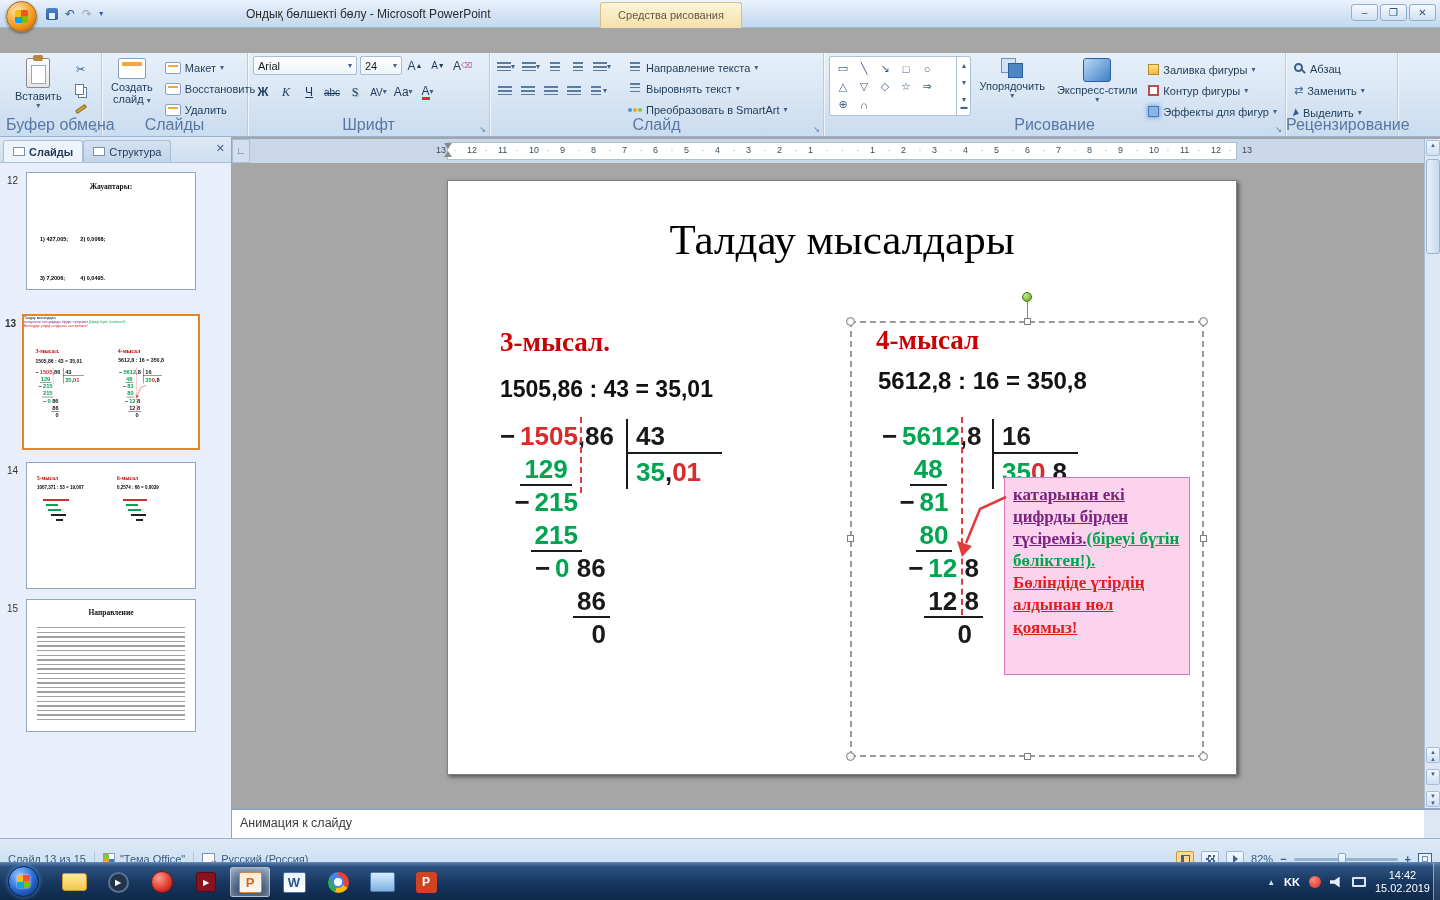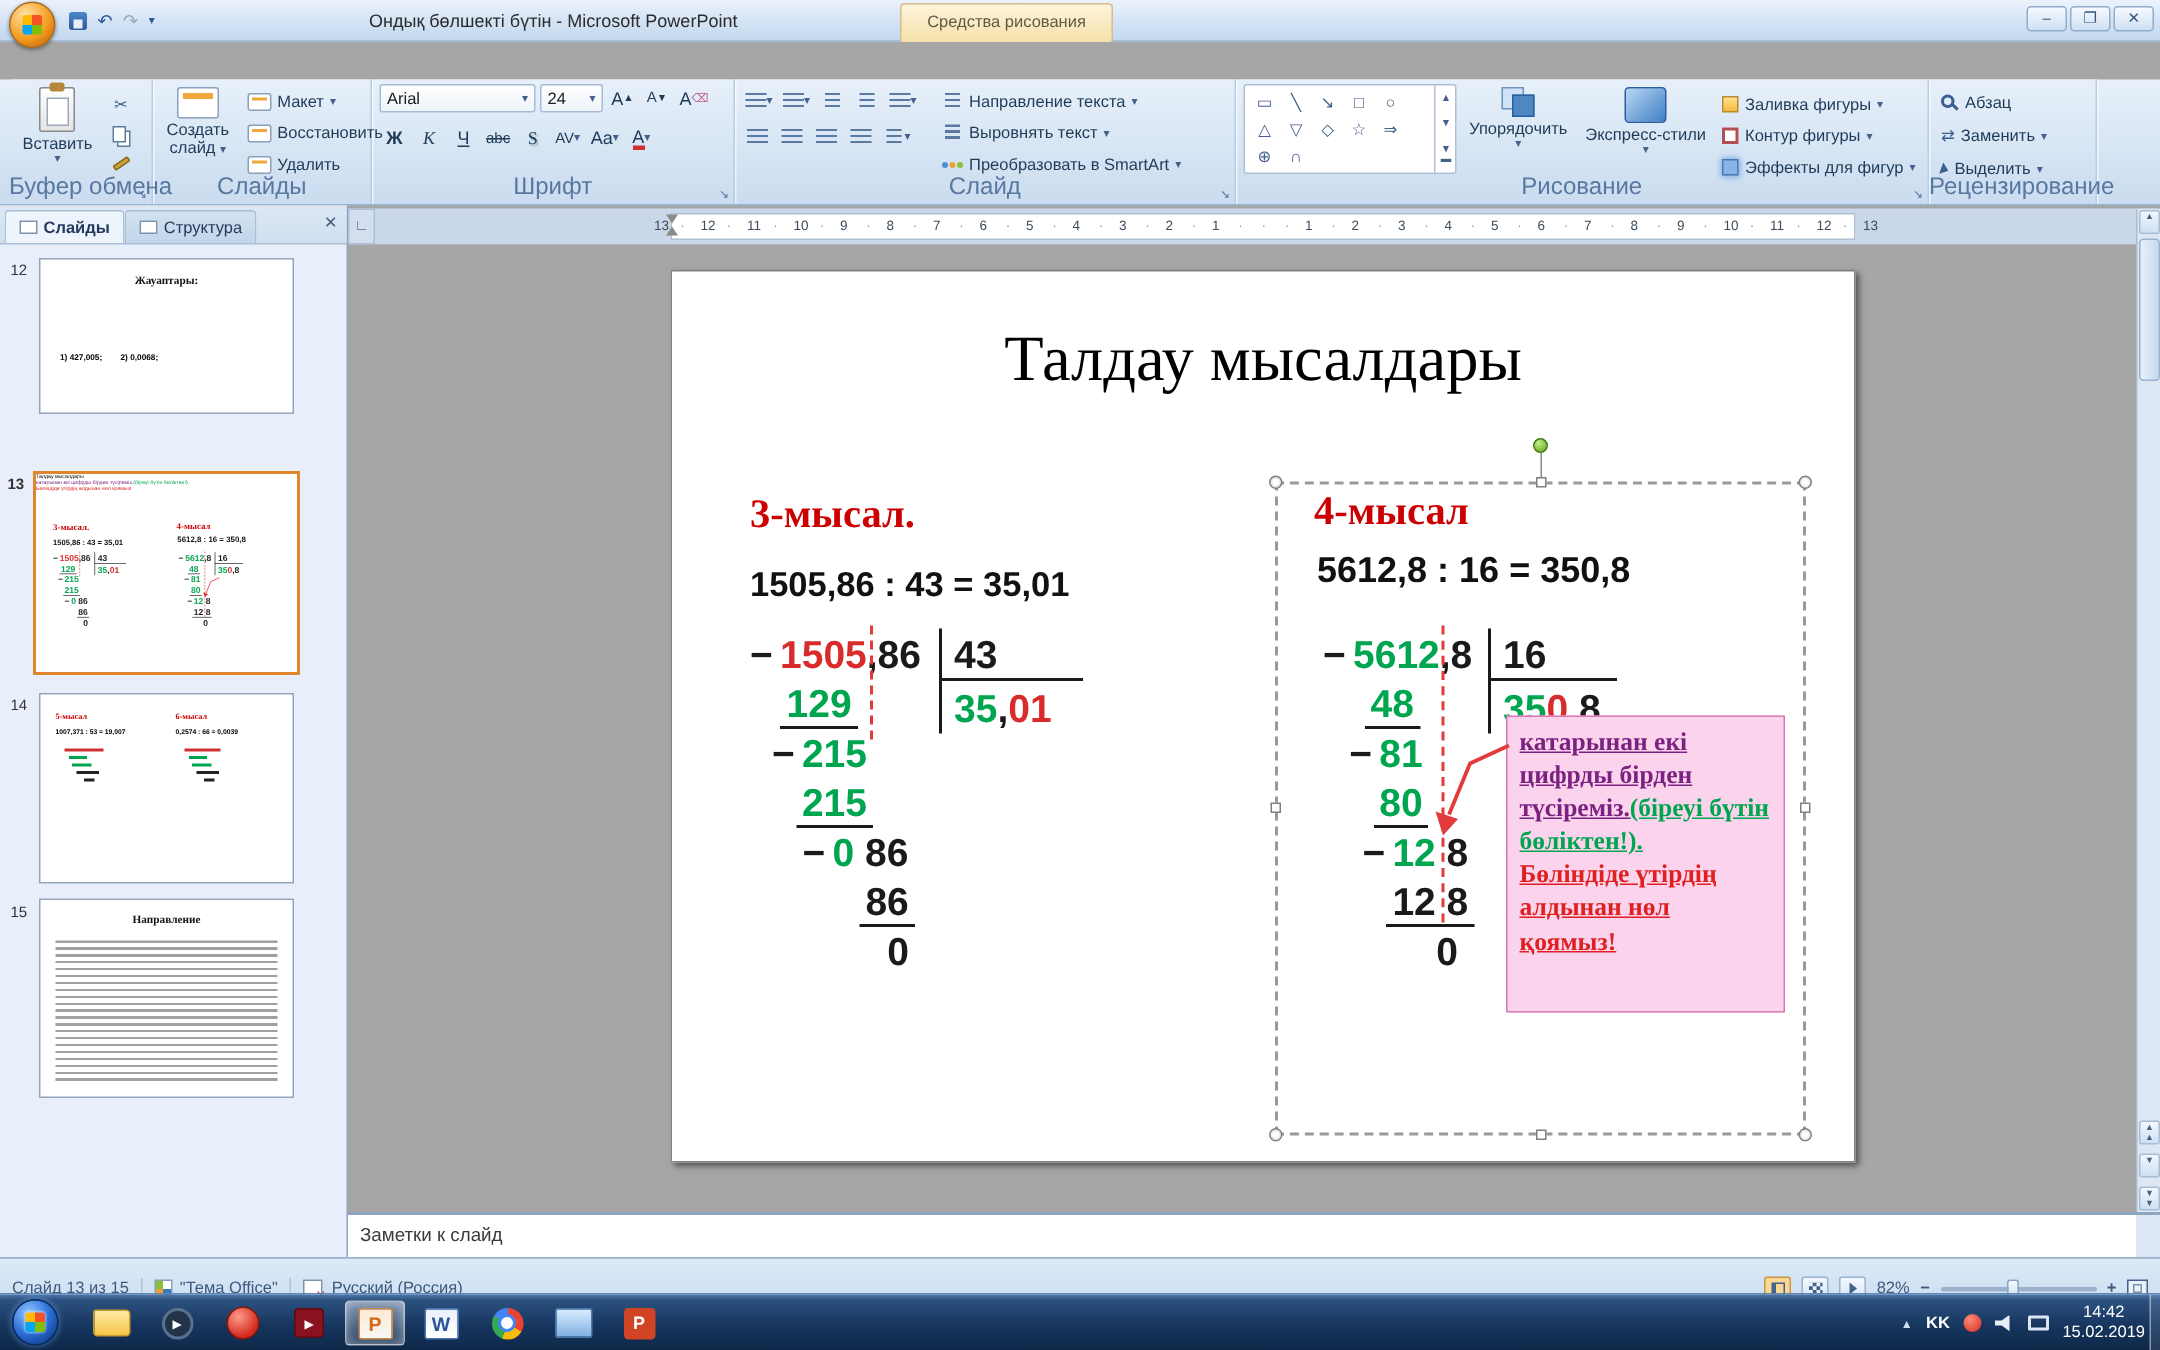--- a/index.html
+++ b/index.html
@@ -182,21 +182,21 @@
   <div class="abs" id="titlebar">
     <div class="abs" id="orb">
         <i></i>
       </div>
     <div class="qat">
       <span class="disk"></span>
       <span class="qbtn">↶</span>
       <span class="qbtn gray">↷</span>
       <span class="qbtn" style="font-size:8px">▾</span>
     </div>
-    <div id="wtitle">Ондық бөлшекті бүтін - Microsoft PowerPoint</div>
+    <div id="wtitle">Ондық бөлшекті бөлу - Microsoft PowerPoint</div>
     <div id="ctxhdr">Средства рисования</div>
     <div class="winbtns">
       <div class="wbtn">–</div>
       <div class="wbtn">❐</div>
       <div class="wbtn">✕</div>
     </div>
   </div>
 
 
   <div class="abs" id="ribbon">
@@ -427,21 +427,21 @@
           <span>Слайды</span>
         </div>
       <div class="sb-tab">
           <span class="sb-ico"></span>
           <span>Структура</span>
         </div>
       <div class="sb-close">✕</div>
     </div>
 
     <div class="thumb-num" style="left:7px;top:38px">12</div>
-    <div class="thumb" style="left:26px;top:35px;width:170px;height:104px">
+    <div class="thumb" style="left:26px;top:35px;width:170px;height:118px">
       <div class="mini-title" style="top:9px;font-size:7.5px">Жауаптары:</div>
       <div class="pre" style="position:absolute;left:13px;top:34px;font-size:5.5px;font-weight:bold;line-height:13px">
         <div>1) 427,005;        2) 0,0068;</div>
         <div>3) 7,2006;          4) 0,0495.</div>
         
       </div>
     </div>
 
     <div class="thumb-num" style="left:5px;top:181px;font-weight:bold">13</div>
     <div class="thumb sel" style="left:22px;top:177px;width:178px;height:136px">
@@ -692,21 +692,21 @@
   </div>
 
   <div class="abs" id="vscroll">
     <div class="scbtn" style="top:1px">▲</div>
     <div id="scthumb"></div>
     <div class="scbtn" style="bottom:45px">▲<br>▲</div>
     <div class="scbtn" style="bottom:23px">▼</div>
     <div class="scbtn" style="bottom:1px">▼<br>▼</div>
   </div>
 
-  <div class="abs" id="notes"><span>Заметки к слайд</span></div>
+  <div class="abs" id="notes"><span>Анимация к слайду</span></div>
   <div class="abs" id="notesfill"></div>
 
   <div class="abs" id="statusbar">
     <div class="sitem" style="margin-left:8px"><span>Слайд 13 из 15</span></div>
     <div class="sep"></div>
     <div class="sitem"><span class="theme-ico"></span><span>"Тема Office"</span></div>
     <div class="sep"></div>
     <div class="sitem"><span class="spell-ico"></span></div>
     <div class="sitem" style="margin-left:6px"><span>Русский (Россия)</span></div>
     <div id="sright">

